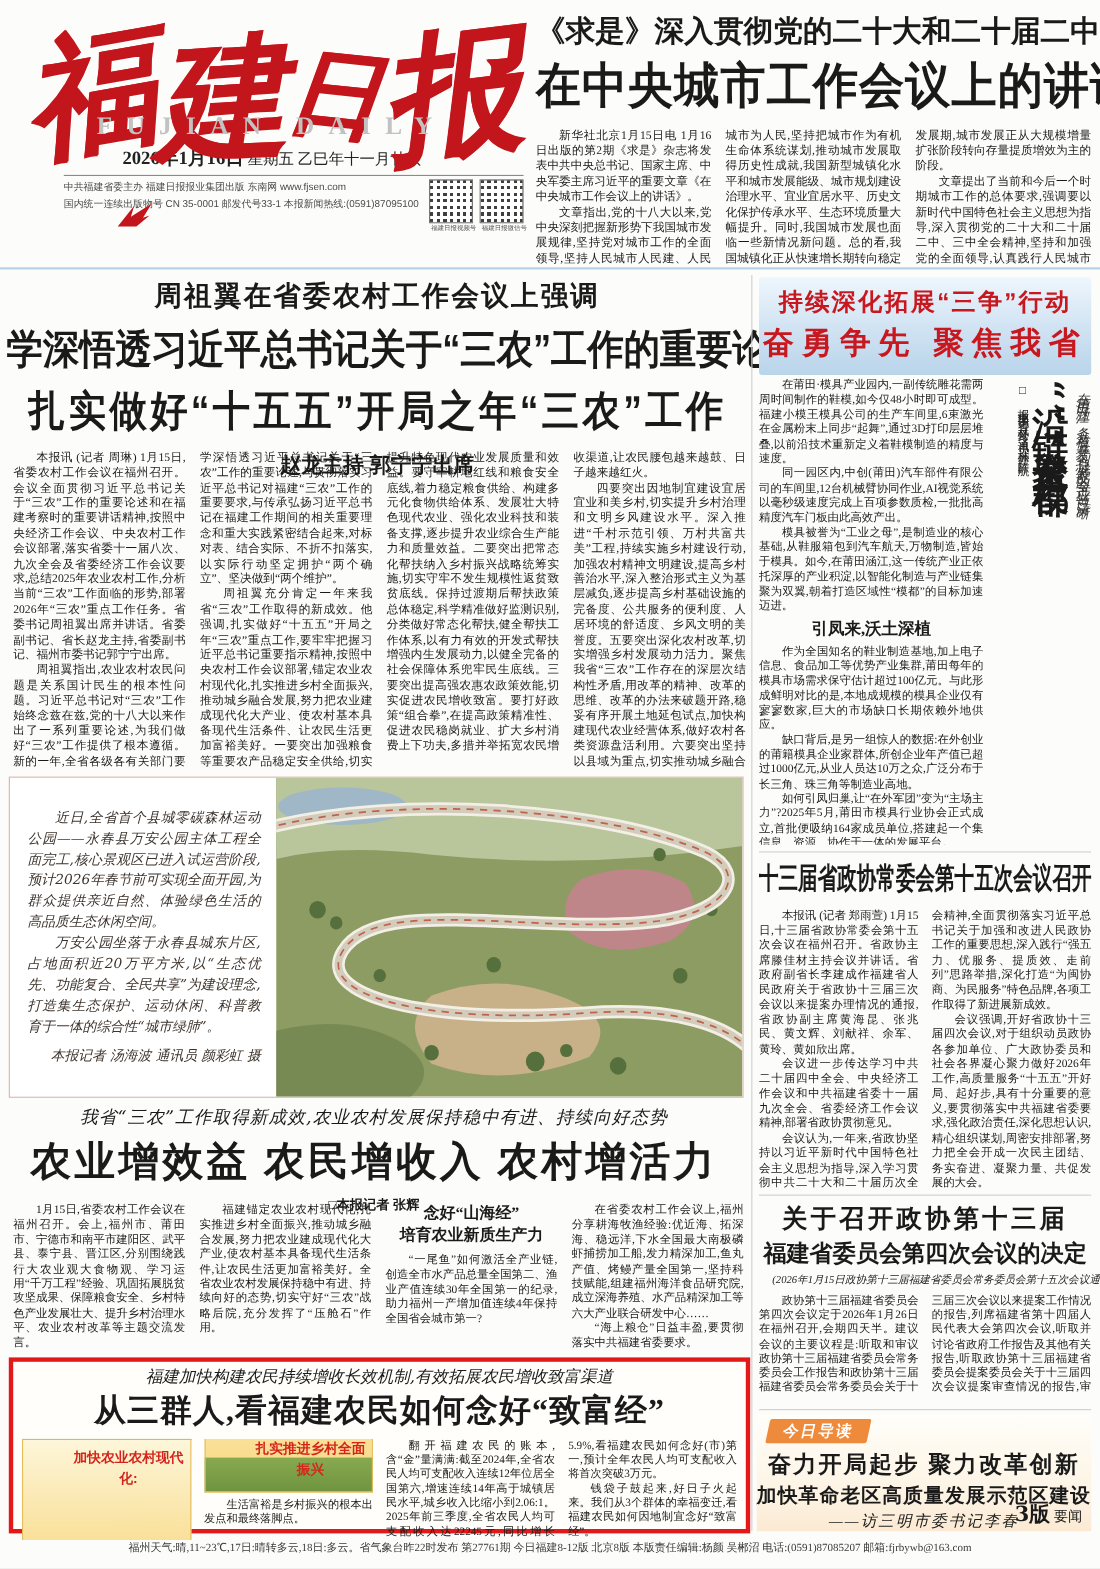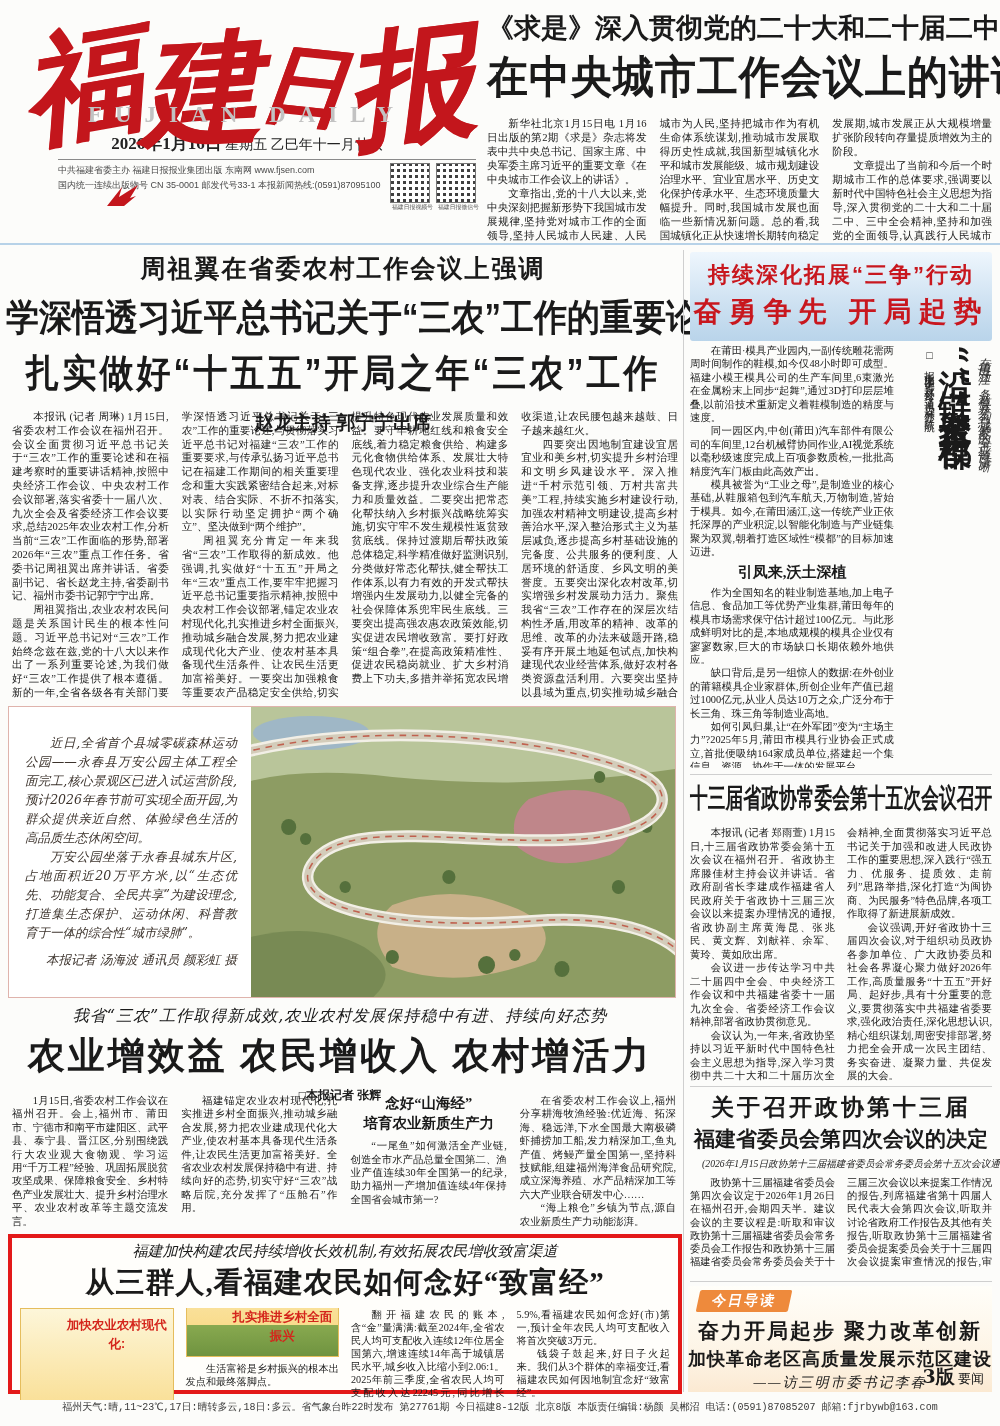--- a/index.html
+++ b/index.html
@@ -120,21 +120,21 @@
   .rb-h{text-align:center;font-weight:900;font-size:29px;letter-spacing:1px;margin-top:2px;white-space:nowrap;}
   .rb-body{margin-top:5px;height:92px;column-count:4;column-gap:12px;font-size:10.2px;line-height:13px;
            text-align:justify;overflow:hidden;}
   .promo{break-inside:avoid;background:linear-gradient(180deg,#fdf6d9 0%,#f9dc8d 78%,#88a94f 78%,#6f9340 100%);
          border:1px solid #e5bd5d;color:#d4251c;text-align:center;font-family:"Liberation Sans",sans-serif;
          font-weight:bold;font-size:12.5px;line-height:1.5;padding:7px 1px 10px;margin-bottom:5px;}
   .promo span{display:block;padding-left:40px;}
   .sub3{text-align:center;font-weight:bold;font-size:14.5px;margin:5px 0;}
   
   .footer{left:0;top:1400px;width:1000px;text-align:center;font-size:10px;color:#3a3a3a;
-          font-family:Liberation Mono, monospace;}
+          font-family:Liberation Serif, serif;}
 </style>
 </head>
 <body>
 
 <div class="page">
 
   <div class="abs masthead">
     <div class="callig">
       <span class="c1">福</span><span class="c2">建</span><span class="c3">日</span><span class="c4">报</span>
     </div>
@@ -186,21 +186,21 @@
     <p class="bp">周祖翼指出,农业农村农民问题是关系国计民生的根本性问题。习近平总书记对“三农”工作始终念兹在兹,党的十八大以来作出了一系列重要论述,为我们做好“三农”工作提供了根本遵循。新的一年,全省各级各有关部门要学深悟透习近平总书记关于“三农”工作的重要论述,与贯彻落实习近平总书记对福建“三农”工作的重要要求,与传承弘扬习近平总书记在福建工作期间的相关重要理念和重大实践紧密结合起来,对标对表、结合实际、不折不扣落实,以实际行动坚定拥护“两个确立”、坚决做到“两个维护”。</p>
     <p class="bp">周祖翼充分肯定一年来我省“三农”工作取得的新成效。他强调,扎实做好“十五五”开局之年“三农”重点工作,要牢牢把握习近平总书记重要指示精神,按照中央农村工作会议部署,锚定农业农村现代化,扎实推进乡村全面振兴,推动城乡融合发展,努力把农业建成现代化大产业、使农村基本具备现代生活条件、让农民生活更加富裕美好。一要突出加强粮食等重要农产品稳定安全供给,切实提升特色现代农业发展质量和效益。要守牢耕地红线和粮食安全底线,着力稳定粮食供给、构建多元化食物供给体系、发展壮大特色现代农业、强化农业科技和装备支撑,逐步提升农业综合生产能力和质量效益。二要突出把常态化帮扶纳入乡村振兴战略统筹实施,切实守牢不发生规模性返贫致贫底线。保持过渡期后帮扶政策总体稳定,科学精准做好监测识别,分类做好常态化帮扶,健全帮扶工作体系,以有力有效的开发式帮扶增强内生发展动力,以健全完备的社会保障体系兜牢民生底线。三要突出提高强农惠农政策效能,切实促进农民增收致富。要打好政策“组合拳”,在提高政策精准性、促进农民稳岗就业、扩大乡村消费上下功夫,多措并举拓宽农民增收渠道,让农民腰包越来越鼓、日子越来越红火。</p>
     <p class="bp">四要突出因地制宜建设宜居宜业和美乡村,切实提升乡村治理和文明乡风建设水平。深入推进“千村示范引领、万村共富共美”工程,持续实施乡村建设行动,加强农村精神文明建设,提高乡村善治水平,深入整治形式主义为基层减负,逐步提高乡村基础设施的完备度、公共服务的便利度、人居环境的舒适度、乡风文明的美誉度。五要突出深化农村改革,切实增强乡村发展动力活力。聚焦我省“三农”工作存在的深层次结构性矛盾,用改革的精神、改革的思维、改革的办法来破题开路,稳妥有序开展土地延包试点,加快构建现代农业经营体系,做好农村各类资源盘活利用。六要突出坚持以县域为重点,切实推动城乡融合发展。坚持规划引领,有效促进资源整合、优势互补、抱团发展,一体优化县乡村空间格局,注重梯次培育,以县城为枢纽、乡镇为节点、农村为基础,一体布局县乡村产业发展,破除制度壁垒,深入实施福厦泉要素市场化配置综合改革试点工作,推进新一轮农业转移人口市民化行动,完善乡村振兴投融资机制,一体畅通县乡村要素流动。</p>
 
   </div>
 
   <div class="abs vdiv"></div>
 
   <div class="abs banner">
     <div class="ban1">持续深化拓展“三争”行动</div>
-    <div class="ban2">奋勇争先  开局起势</div>
+    <div class="ban2">奋勇争先  聚焦我省</div>
   </div>
 
   <div class="abs molds">
     <div class="molds-text">
       <p class="bp">在莆田·模具产业园内,一副传统雕花需两周时间制作的鞋模,如今仅48小时即可成型。福建小模王模具公司的生产车间里,6束激光在金属粉末上同步“起舞”,通过3D打印层层堆叠,以前沿技术重新定义着鞋模制造的精度与速度。</p>
       <p class="bp">同一园区内,中创(莆田)汽车部件有限公司的车间里,12台机械臂协同作业,AI视觉系统以毫秒级速度完成上百项参数质检,一批批高精度汽车门板由此高效产出。</p>
       <p class="bp">模具被誉为“工业之母”,是制造业的核心基础,从鞋服箱包到汽车航天,万物制造,皆始于模具。如今,在莆田涵江,这一传统产业正依托深厚的产业积淀,以智能化制造与产业链集聚为双翼,朝着打造区域性“模都”的目标加速迈进。</p>
       <h4 class="sub">引凤来,沃土深植</h4>
       <p class="bp">作为全国知名的鞋业制造基地,加上电子信息、食品加工等优势产业集群,莆田每年的模具市场需求保守估计超过100亿元。与此形成鲜明对比的是,本地成规模的模具企业仅有寥寥数家,巨大的市场缺口长期依赖外地供应。</p>
       <p class="bp">缺口背后,是另一组惊人的数据:在外创业的莆籍模具企业家群体,所创企业年产值已超过1000亿元,从业人员达10万之众,广泛分布于长三角、珠三角等制造业高地。</p>
@@ -292,21 +292,21 @@
   </div>
   <div class="abs agri-body">
     <p class="bp">1月15日,省委农村工作会议在福州召开。会上,福州市、莆田市、宁德市和南平市建阳区、武平县、泰宁县、晋江区,分别围绕践行大农业观大食物观、学习运用“千万工程”经验、巩固拓展脱贫攻坚成果、保障粮食安全、乡村特色产业发展壮大、提升乡村治理水平、农业农村改革等主题交流发言。</p>
     <p class="bp">福建锚定农业农村现代化,扎实推进乡村全面振兴,推动城乡融合发展,努力把农业建成现代化大产业,使农村基本具备现代生活条件,让农民生活更加富裕美好。全省农业农村发展保持稳中有进、持续向好的态势,切实守好“三农”战略后院,充分发挥了“压舱石”作用。</p>
     <h4 class="sub2">
       <span>念好“山海经”</span>
       <span>培育农业新质生产力</span>
     </h4>
     <p class="bp">“一尾鱼”如何激活全产业链,创造全市水产品总量全国第二、渔业产值连续30年全国第一的纪录,助力福州一产增加值连续4年保持全国省会城市第一?</p>
     <p class="bp">在省委农村工作会议上,福州分享耕海牧渔经验:优近海、拓深海、稳远洋,下水全国最大南极磷虾捕捞加工船,发力精深加工,鱼丸产值、烤鳗产量全国第一,坚持科技赋能,组建福州海洋食品研究院,成立深海养殖、水产品精深加工等六大产业联合研发中心……</p>
-    <p class="bp">“海上粮仓”乡镇为节点,源自农业新质生产力动能澎湃。</p>
+    <p class="bp">“海上粮仓”日益丰盈,要贯彻落实中共福建省委要求。</p>
 
   </div>
 
   <div class="abs redbox">
     <div class="rb-kicker">福建加快构建农民持续增收长效机制,有效拓展农民增收致富渠道</div>
     <div class="rb-h">从三群人,看福建农民如何念好“致富经”</div>
     <div class="rb-body">
       <div class="promo">
         <span>加快农业农村现代化:</span>
         <span>扎实推进乡村全面振兴</span>

